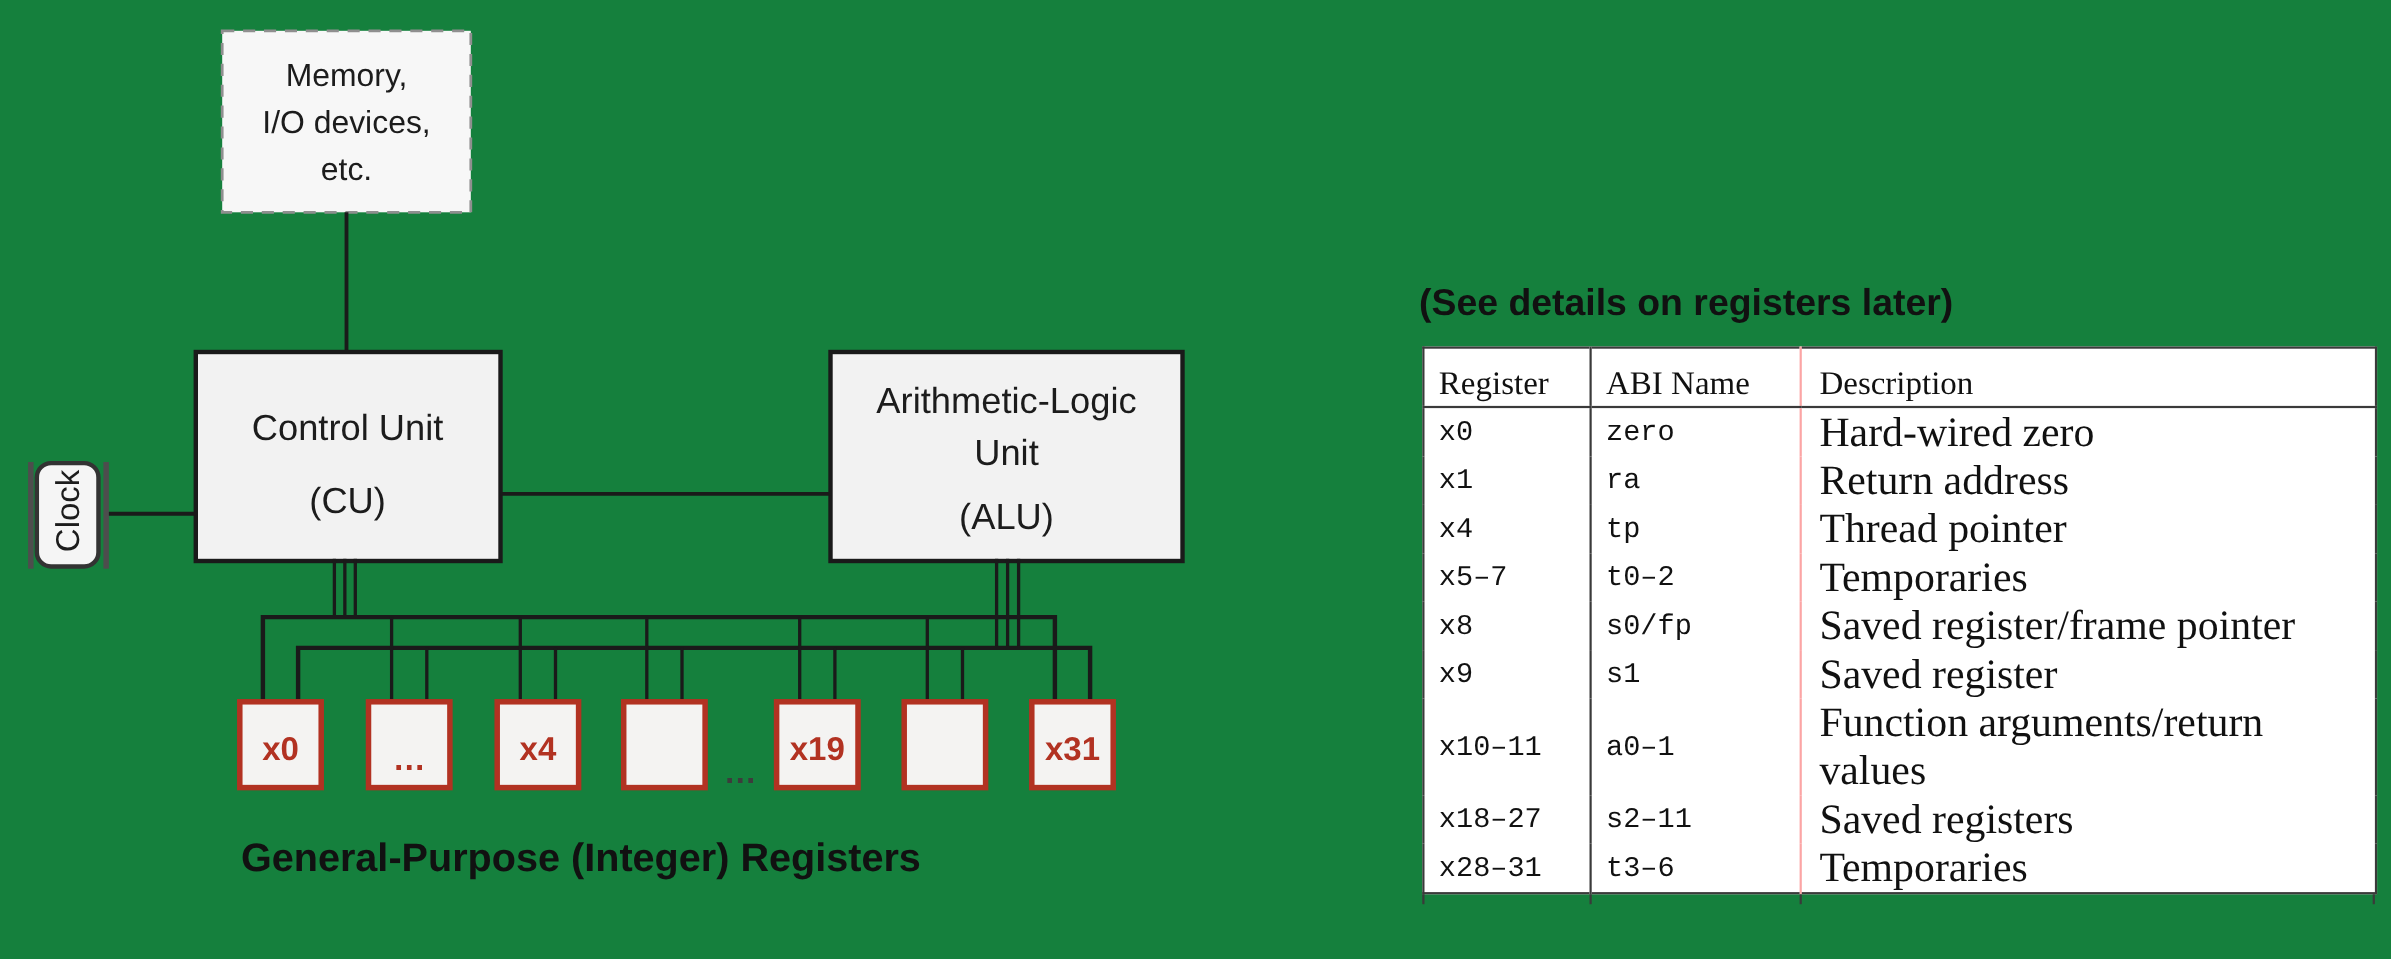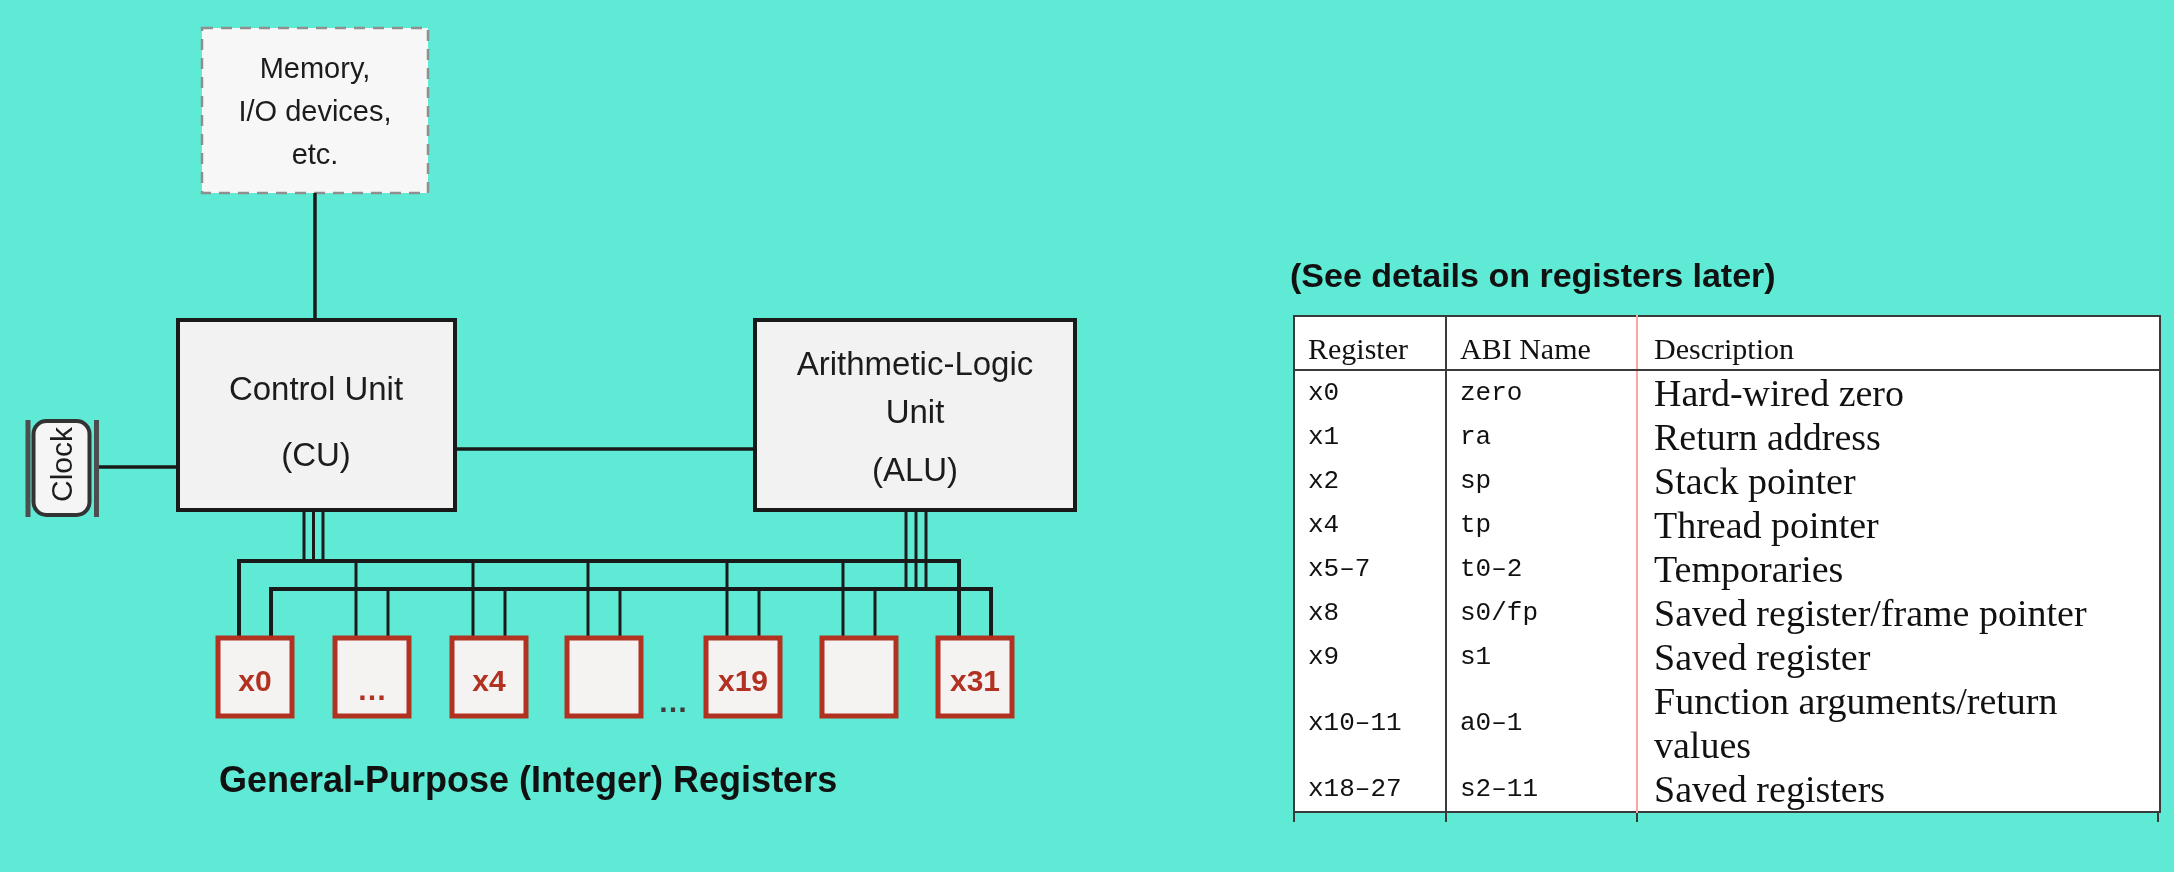--- a/index.html
+++ b/index.html
@@ -1,16 +1,16 @@
 <!DOCTYPE html>
 <html><head>
 <meta charset="utf-8">
 <style>
   html,body{margin:0;padding:0;background:#ffffff;}
-  #screen{position:relative;width:2174px;height:872px;background:#5eead4;overflow:hidden;
+  #screen{position:relative;width:2174px;height:872px;background:#15803d;overflow:hidden;
           font-family:"Liberation Sans",sans-serif;color:#1a1a1a;}
   
   #diagram{position:absolute;left:0;top:0;}
   .unit{fill:#f2f2f2;stroke:#1a1a1a;stroke-width:4;}
   .wire{stroke:#1a1a1a;fill:none;}
   .dtext{font-family:"Liberation Sans",sans-serif;fill:#1c1c1c;text-anchor:middle;}
   .regbox{fill:#f4f3f2;stroke:#b23222;stroke-width:5;}
   .reglabel{font-family:"Liberation Sans",sans-serif;font-weight:bold;fill:#b23222;text-anchor:middle;}
   
   .see-note{position:absolute;left:1290px;top:256px;font-size:34px;font-weight:bold;color:#111;text-align:center;}
@@ -143,25 +143,20 @@
             <td class="mono">x0</td>
             <td class="mono c2">zero</td>
             <td class="desc c3">Hard-wired zero</td>
           </tr>
           <tr>
             <td class="mono">x1</td>
             <td class="mono c2">ra</td>
             <td class="desc c3">Return address</td>
           </tr>
           <tr>
-            <td class="mono">x2</td>
-            <td class="mono c2">sp</td>
-            <td class="desc c3">Stack pointer</td>
-          </tr>
-          <tr>
             <td class="mono">x4</td>
             <td class="mono c2">tp</td>
             <td class="desc c3">Thread pointer</td>
           </tr>
           <tr>
             <td class="mono">x5–7</td>
             <td class="mono c2">t0–2</td>
             <td class="desc c3">Temporaries</td>
           </tr>
           <tr>
@@ -176,20 +171,25 @@
           </tr>
           <tr>
             <td class="mono">x10–11</td>
             <td class="mono c2">a0–1</td>
             <td class="desc c3">Function arguments/return values</td>
           </tr>
           <tr>
             <td class="mono">x18–27</td>
             <td class="mono c2">s2–11</td>
             <td class="desc c3">Saved registers</td>
+          </tr>
+          <tr>
+            <td class="mono">x28–31</td>
+            <td class="mono c2">t3–6</td>
+            <td class="desc c3">Temporaries</td>
           </tr>
         </tbody>
     </table>
 
     <div class="stub">
       <span style="left:0"></span>
         <span style="left:152px"></span>
       <span style="left:343px"></span>
         <span style="left:864px"></span>
     </div>

